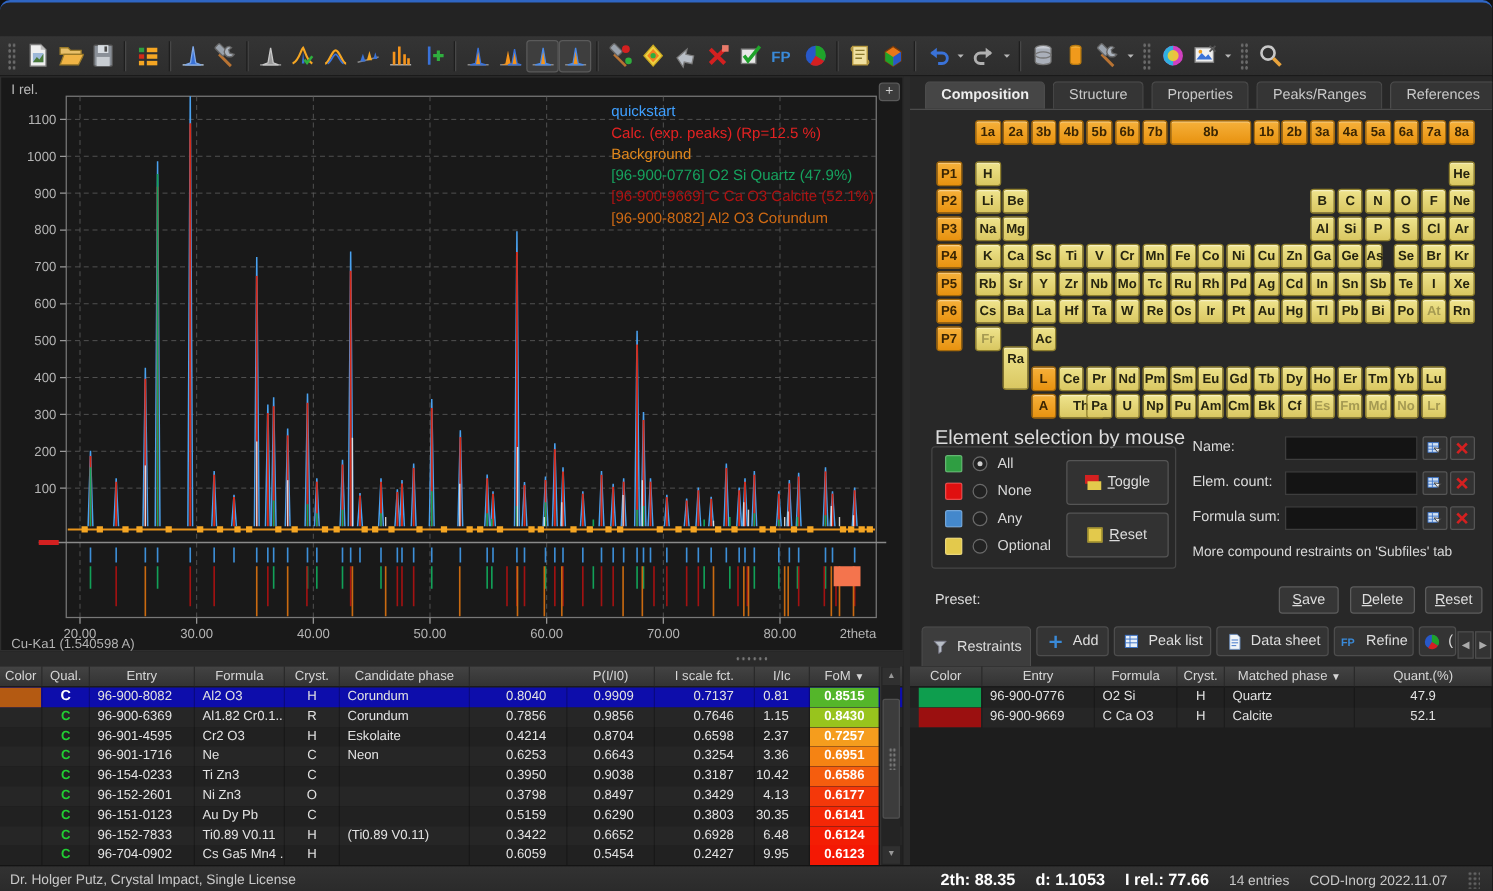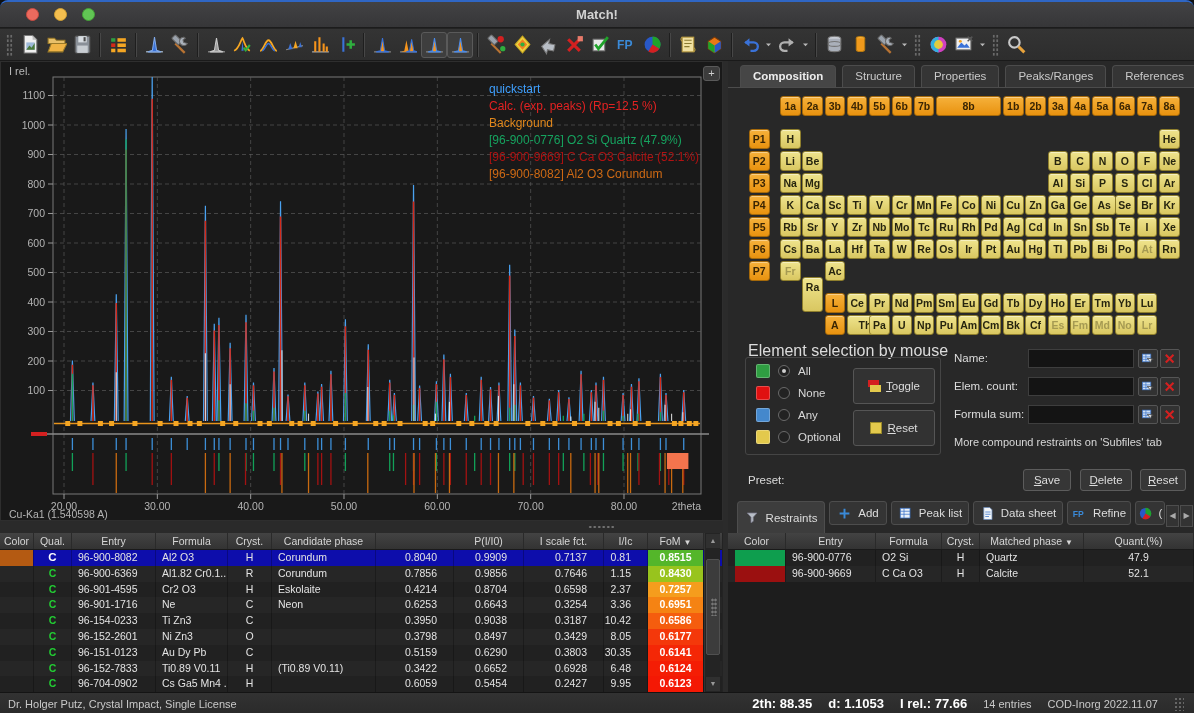--- a/index.html
+++ b/index.html
@@ -126,26 +126,20 @@
   .pos-seg { font-size:13px; font-weight:bold; color:#fff; }
   .st-small { font-size:11px; color:#c9c9c9; }
   #sb-grip { width:10px; height:14px; align-self:center;
     background-image:radial-gradient(#666 1px, transparent 1.2px); background-size:4px 4px; }
   u { text-decoration:underline; }
 </style>
 </head>
 <body>
 
 <div id="window">
-  <div id="titlebar">
-    <div class="tl" id="tl-close"></div>
-    <div class="tl" id="tl-min"></div>
-    <div class="tl" id="tl-zoom"></div>
-    <div id="win-title">Match!</div>
-  </div>
 
   <div id="toolbar">
       <div class="tgrip"></div>
       <button class="tbtn">
         <span style="display: flex;">
           <svg viewBox="0 0 20 20">
             <path d="M4 1.5h8l4 4V18H4z" fill="#efefef" stroke="#7a7a7a"></path>
             <path d="M12 1.5l4 4h-4z" fill="#bcbcbc"></path>
             <rect x="6" y="8" width="8" height="7" fill="#9db8d8"></rect>
             <path d="M6 15l3-4 2 2 3-4.5V15z" fill="#4a7a3a"></path>
@@ -898,21 +892,21 @@
         <div class="pel" style="left: 141.2px; top: 134px; width: 20.5px; height: 20px;">V</div>
         <div class="pel" style="left: 163.5px; top: 134px; width: 20.5px; height: 20px;">Cr</div>
         <div class="pel" style="left: 185.8px; top: 134px; width: 20.5px; height: 20px;">Mn</div>
         <div class="pel" style="left: 208.1px; top: 134px; width: 20.5px; height: 20px;">Fe</div>
         <div class="pel" style="left: 230.4px; top: 134px; width: 20.5px; height: 20px;">Co</div>
         <div class="pel" style="left: 252.7px; top: 134px; width: 20.5px; height: 20px;">Ni</div>
         <div class="pel" style="left: 275px; top: 134px; width: 20.5px; height: 20px;">Cu</div>
         <div class="pel" style="left: 297.3px; top: 134px; width: 20.5px; height: 20px;">Zn</div>
         <div class="pel" style="left: 319.6px; top: 134px; width: 20.5px; height: 20px;">Ga</div>
         <div class="pel" style="left: 341.9px; top: 134px; width: 20.5px; height: 20px;">Ge</div>
-        <div class="pel" style="left: 364.2px; top: 134px; width: 24px; height: 20px;">As</div>
+        <div class="pel" style="left: 364.2px; top: 134px; width: 14px; height: 20px;">As</div>
         <div class="pel" style="left: 386.5px; top: 134px; width: 20.5px; height: 20px;">Se</div>
         <div class="pel" style="left: 408.8px; top: 134px; width: 20.5px; height: 20px;">Br</div>
         <div class="pel" style="left: 431.1px; top: 134px; width: 20.5px; height: 20px;">Kr</div>
         <div class="pel" style="left: 52px; top: 156px; width: 20.5px; height: 20px;">Rb</div>
         <div class="pel" style="left: 74.3px; top: 156px; width: 20.5px; height: 20px;">Sr</div>
         <div class="pel" style="left: 96.6px; top: 156px; width: 20.5px; height: 20px;">Y</div>
         <div class="pel" style="left: 118.9px; top: 156px; width: 20.5px; height: 20px;">Zr</div>
         <div class="pel" style="left: 141.2px; top: 156px; width: 20.5px; height: 20px;">Nb</div>
         <div class="pel" style="left: 163.5px; top: 156px; width: 20.5px; height: 20px;">Mo</div>
         <div class="pel" style="left: 185.8px; top: 156px; width: 20.5px; height: 20px;">Tc</div>
@@ -1229,21 +1223,21 @@
         <div class="trow">
           <div class="td " style="width: 34px;"></div>
           <div class="td ac" style="width: 38px;"><span class="qual-c">C</span></div>
           <div class="td al" style="width: 84px;">96-152-2601</div>
           <div class="td al" style="width: 72px;">Ni Zn3</div>
           <div class="td ac" style="width: 44px;">O</div>
           <div class="td al" style="width: 104px;"></div>
           <div class="td ar" style="width: 78px;">0.3798</div>
           <div class="td ar" style="width: 70px;">0.8497</div>
           <div class="td ar" style="width: 80px;">0.3429</div>
-          <div class="td ar" style="width: 44px;">8.05</div>
+          <div class="td ar" style="width: 44px;">4.13</div>
           <div class="td " style="width: 56px;">
             <div class="swatch fom" style="background:#f4380a;line-height:15.5px">0.6177</div>
           </div>
         </div>
         <div class="trow">
           <div class="td " style="width: 34px;"></div>
           <div class="td ac" style="width: 38px;"><span class="qual-c">C</span></div>
           <div class="td al" style="width: 84px;">96-151-0123</div>
           <div class="td al" style="width: 72px;">Au Dy Pb</div>
           <div class="td ac" style="width: 44px;">C</div>

